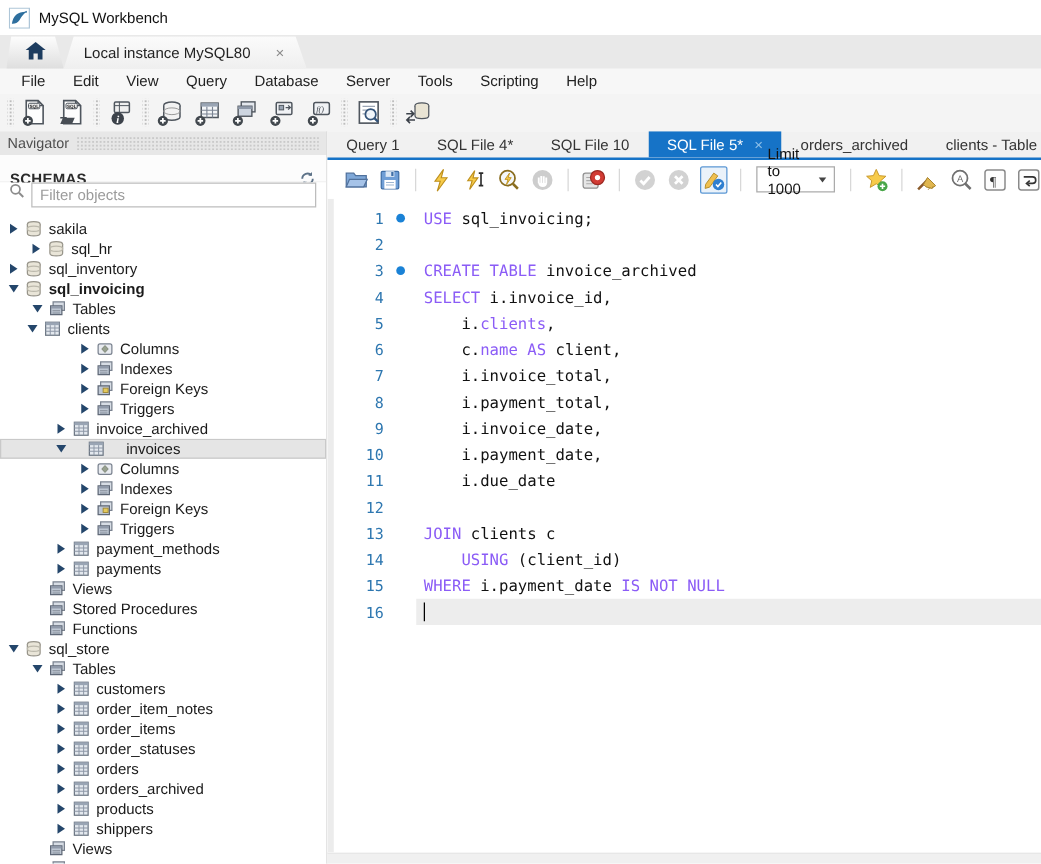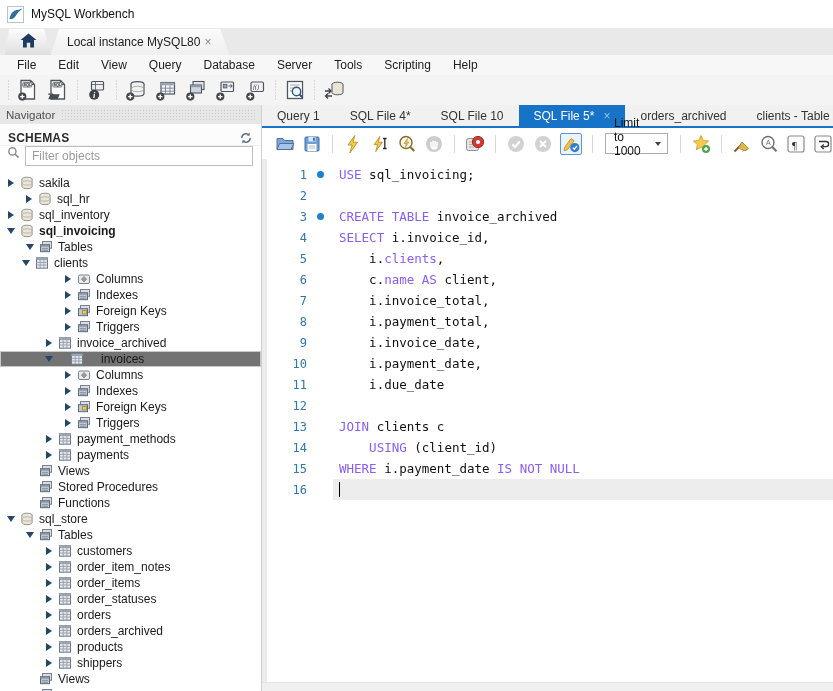--- a/index.html
+++ b/index.html
@@ -7,21 +7,21 @@
   body { font-family:"Liberation Sans", sans-serif; background:#fff; position:relative; font-size:12px; color:#1a1a1a; }
 
   
   .titlebar { height:28px; background:#ffffff; display:flex; align-items:center; padding-left:7px; gap:7px; }
   .titlebar .logo { width:17px; height:17px; }
   .titlebar .title { font-size:12px; color:#111; }
 
   .connbar { height:27px; background:#e9e9e9; display:flex; align-items:flex-end; padding-left:5px; }
   .home-tab { width:46px; height:26px; display:flex; align-items:center; justify-content:center;
               background:linear-gradient(#fdfdfd,#dedede); clip-path:polygon(0 100%,4px 0,calc(100% - 7px) 0,100% 100%); }
-  .conn-tab { height:26px; padding:0 18px 0 16px; display:flex; align-items:center; gap:4px;
+  .conn-tab { height:26px; padding:0 18px 0 16px; display:flex; align-items:center; gap:20px;
               background:linear-gradient(#fbfbfb,#efefef); clip-path:polygon(0 100%,8px 0,calc(100% - 9px) 0,100% 100%); }
   .conn-tab .lbl { font-size:12px; color:#222; }
   .conn-tab .close { color:#8a8a8a; font-size:12px; }
 
   .menubar { height:20px; background:#f7f7f7; display:flex; align-items:center; padding-left:6px; }
   .menu-item { padding:0 11px; font-size:12px; color:#222; }
 
   .main-toolbar { height:30px; background:#f4f4f4; display:flex; align-items:center; padding-left:4px; }
   .mt-btn { width:30px; height:26px; display:flex; align-items:center; justify-content:center; }
   .mt-btn svg { width:24px; height:24px; }
@@ -29,32 +29,32 @@
             background:radial-gradient(#bdbdbd 0.8px, transparent 0.9px); background-size:3px 3px; background-position:center; }
 
   
   .content { display:flex; height:586px; }
 
   
   .sidebar { width:262px; flex:none; border-right:1px solid #cfcfcf; display:flex; flex-direction:column; background:#fff; }
   .nav-header { height:19px; background:#e7e7e7; display:flex; align-items:center; padding:0 6px; }
   .nav-header .t { color:#4f4f4f; font-size:11.5px; margin-right:6px; }
   .nav-header .dots { flex:1; height:11px; background:radial-gradient(#c9c9c9 0.8px, transparent 0.9px); background-size:3px 3px; }
-  .schemas-bar { height:22px; display:flex; align-items:flex-end; padding:16px 8px 0 8px; background:#fcfcfc; border-bottom:1px solid #f0f0f0; }
+  .schemas-bar { height:22px; display:flex; align-items:center; padding:16px 8px 0 8px; background:#fcfcfc; border-bottom:1px solid #f0f0f0; }
   .schemas-bar .t { font-weight:bold; font-size:12px; color:#2b2b2b; letter-spacing:0.2px; }
   .schemas-bar .refresh { margin-left:auto; width:14px; height:14px; }
   .filter-row { height:26px; display:flex; align-items:flex-start; padding:0 8px 0 7px; gap:5px; background:#fff; }
   .filter-row .mag { width:13px; height:13px; flex:none; }
   .filter-input { flex:1; height:20px; border:1px solid #bdbdbd; font-size:12px; padding:0 6px; color:#333; outline:none;
                   font-family:"Liberation Sans",sans-serif; }
   .filter-input::placeholder { color:#9b9b9b; }
   .tree { flex:1; overflow:hidden; padding-top:3px; background:#fff; }
   .tree-row { height:16px; display:flex; align-items:center; font-size:12px; color:#1a1a1a; position:relative; }
   .tree-row.bold { font-weight:bold; }
-  .tree-row.selected { background:#737373; box-shadow:inset 0 0 0 1px #c9c9c9;gap:12px; }
+  .tree-row.selected { background:#e5e5e5; box-shadow:inset 0 0 0 1px #c9c9c9;gap:12px; }
   .arrbox { width:10px; height:10px; flex:none; display:flex; align-items:center; justify-content:center; }
   .arr-r { width:0; height:0; border-left:6px solid #24466b; border-top:4px solid transparent; border-bottom:4px solid transparent; }
   .arr-d { width:0; height:0; border-top:6px solid #24466b; border-left:4px solid transparent; border-right:4px solid transparent; }
   .tico { width:14px; height:14px; margin:0 5px 0 4px; flex:none; }
   .tico svg { width:14px; height:14px; display:block; }
 
   
   .editor { flex:1; display:flex; flex-direction:column; background:#fff; min-width:0; }
   .tabstrip { height:23px; background:#f1f1f1; display:flex; align-items:stretch; border-bottom:2px solid #1673c7; overflow:hidden; }
   .etab { display:flex; align-items:center; justify-content:center; padding:0 15px; font-size:12px; color:#333; gap:9px; white-space:nowrap; }

